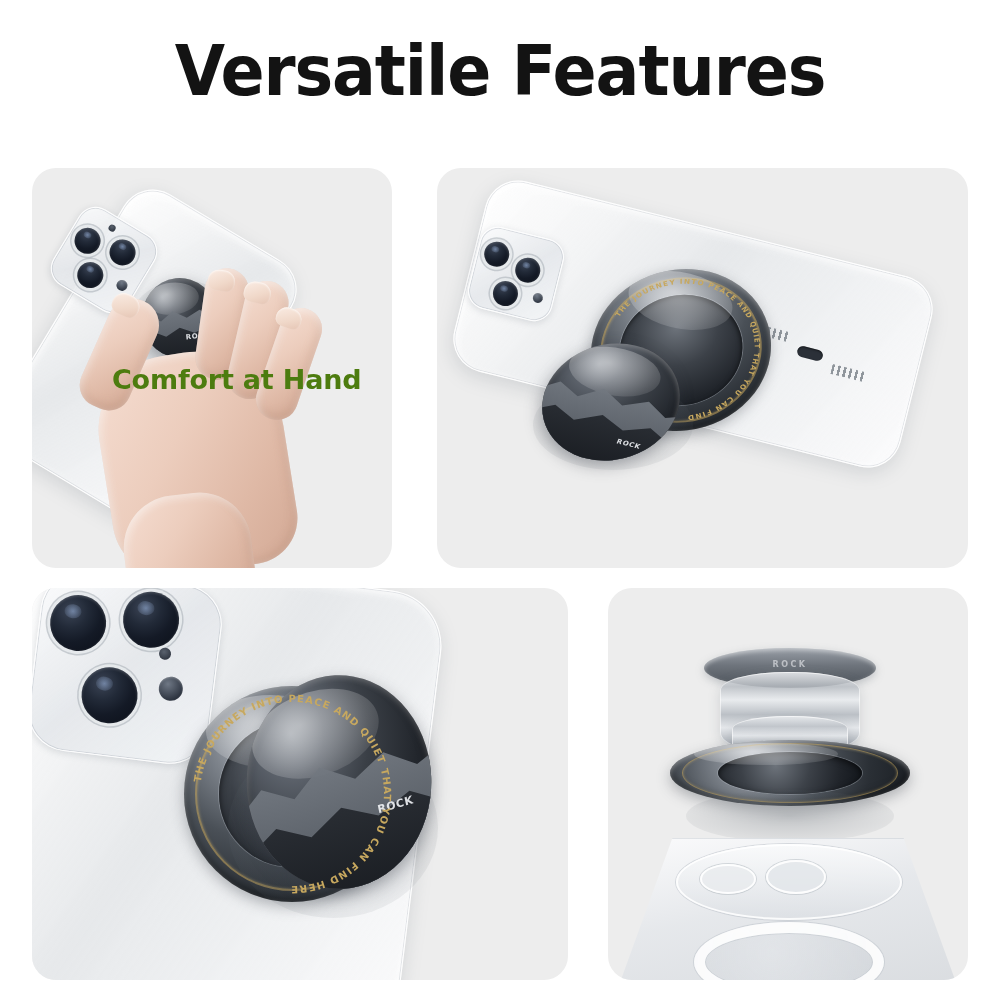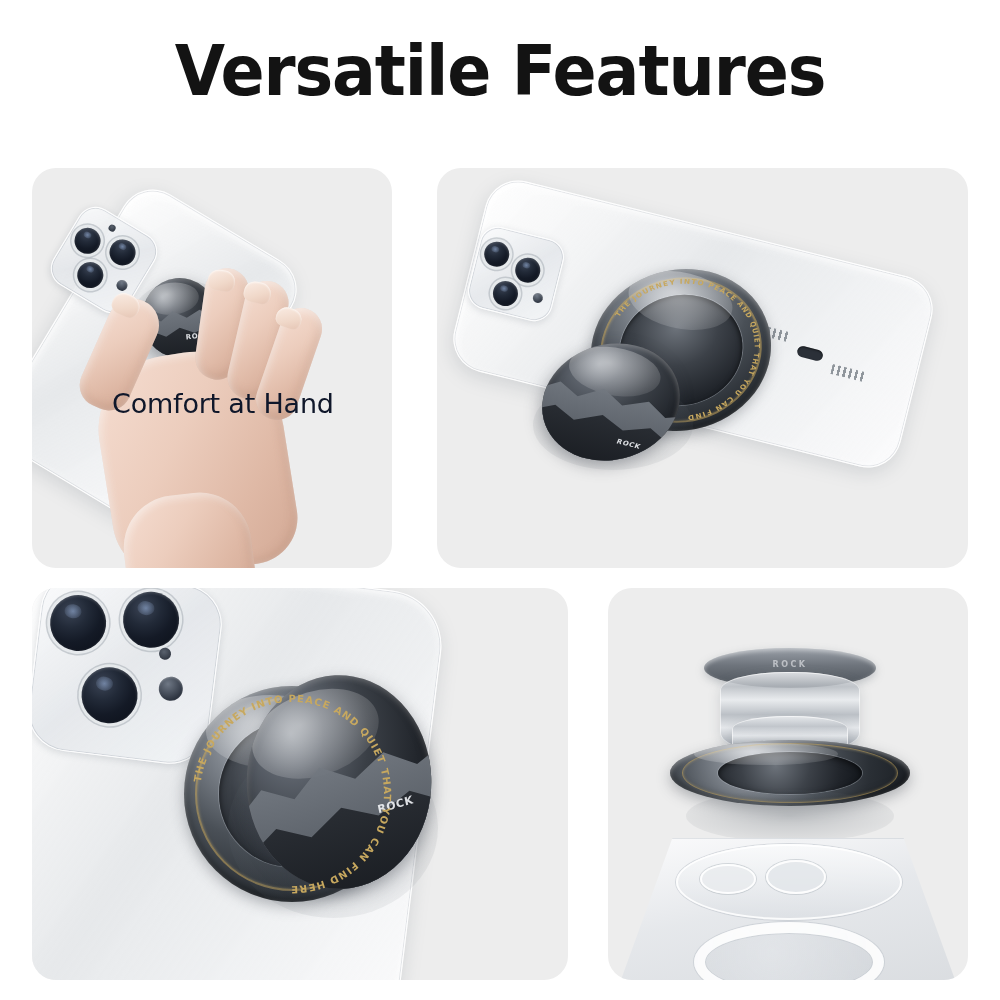--- a/index.html
+++ b/index.html
@@ -45,26 +45,25 @@
   }
   .panel-1 { left: 32px;  top: 168px; width: 360px; height: 400px; }
   .panel-2 { left: 437px; top: 168px; width: 531px; height: 400px; }
   .panel-3 { left: 32px;  top: 588px; width: 536px; height: 392px; }
   .panel-4 { left: 608px; top: 588px; width: 360px; height: 392px; }
 
   .panel-label {
     position: absolute;
     z-index: 40;
     font-size: 27px;
-    font-weight: 400;
-    color: #0f172a;
+    font-weight: 700;
+    color: #4d7c0f;
     letter-spacing: -0.2px;
     white-space: nowrap;
     font-family: "DejaVu Sans", "Liberation Sans", sans-serif;
-    margin-top: 24px;
   }
   .label-1 { left: 80px;  top: 196px; }
 
   
 
   
   .case {
     position: absolute;
     background:
       linear-gradient(118deg,

